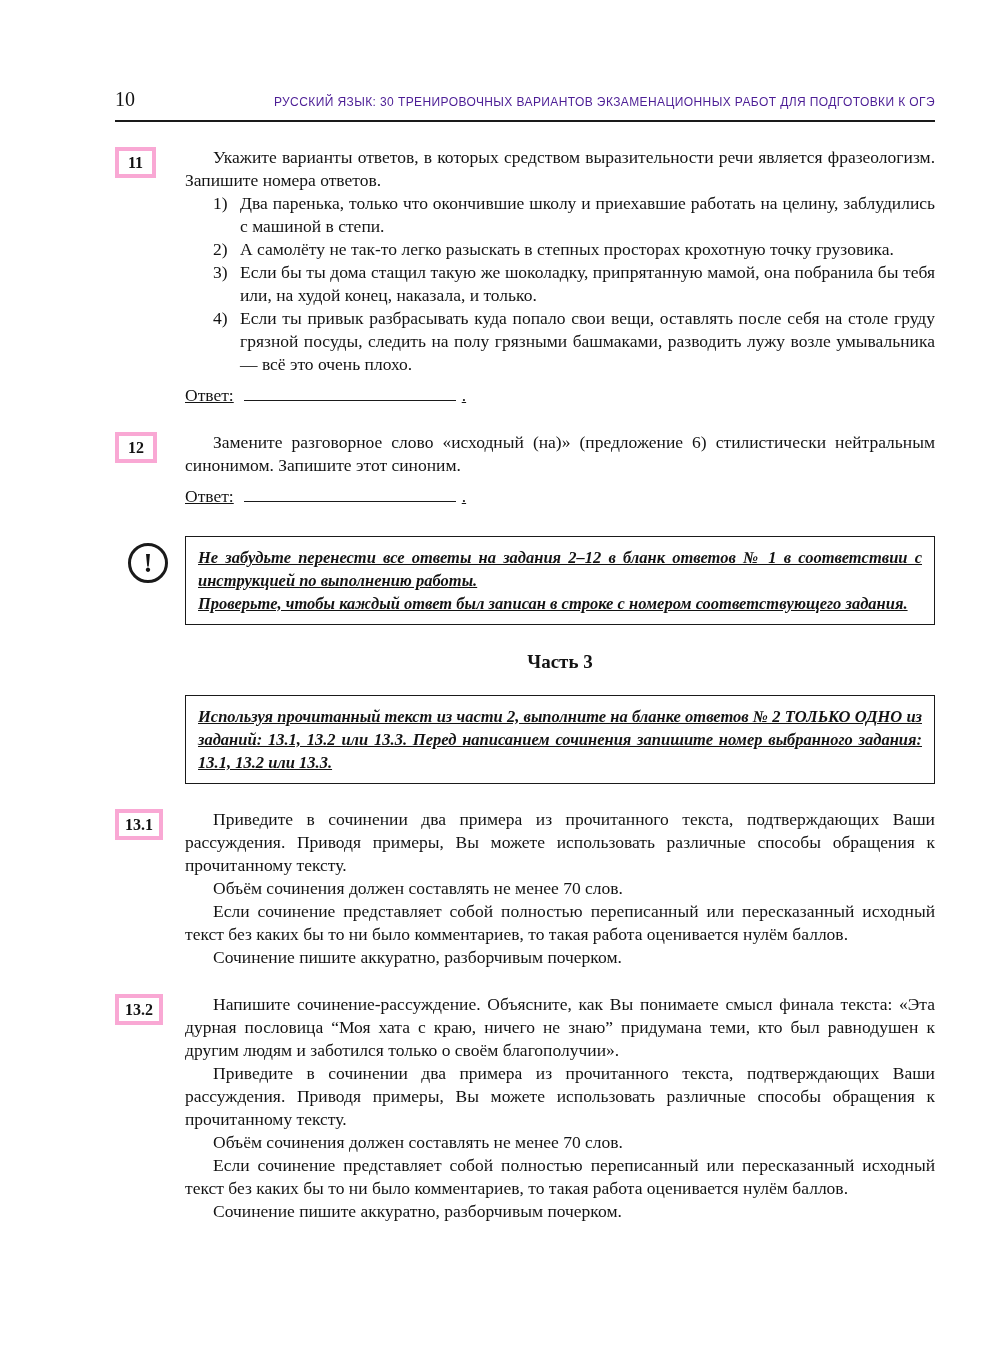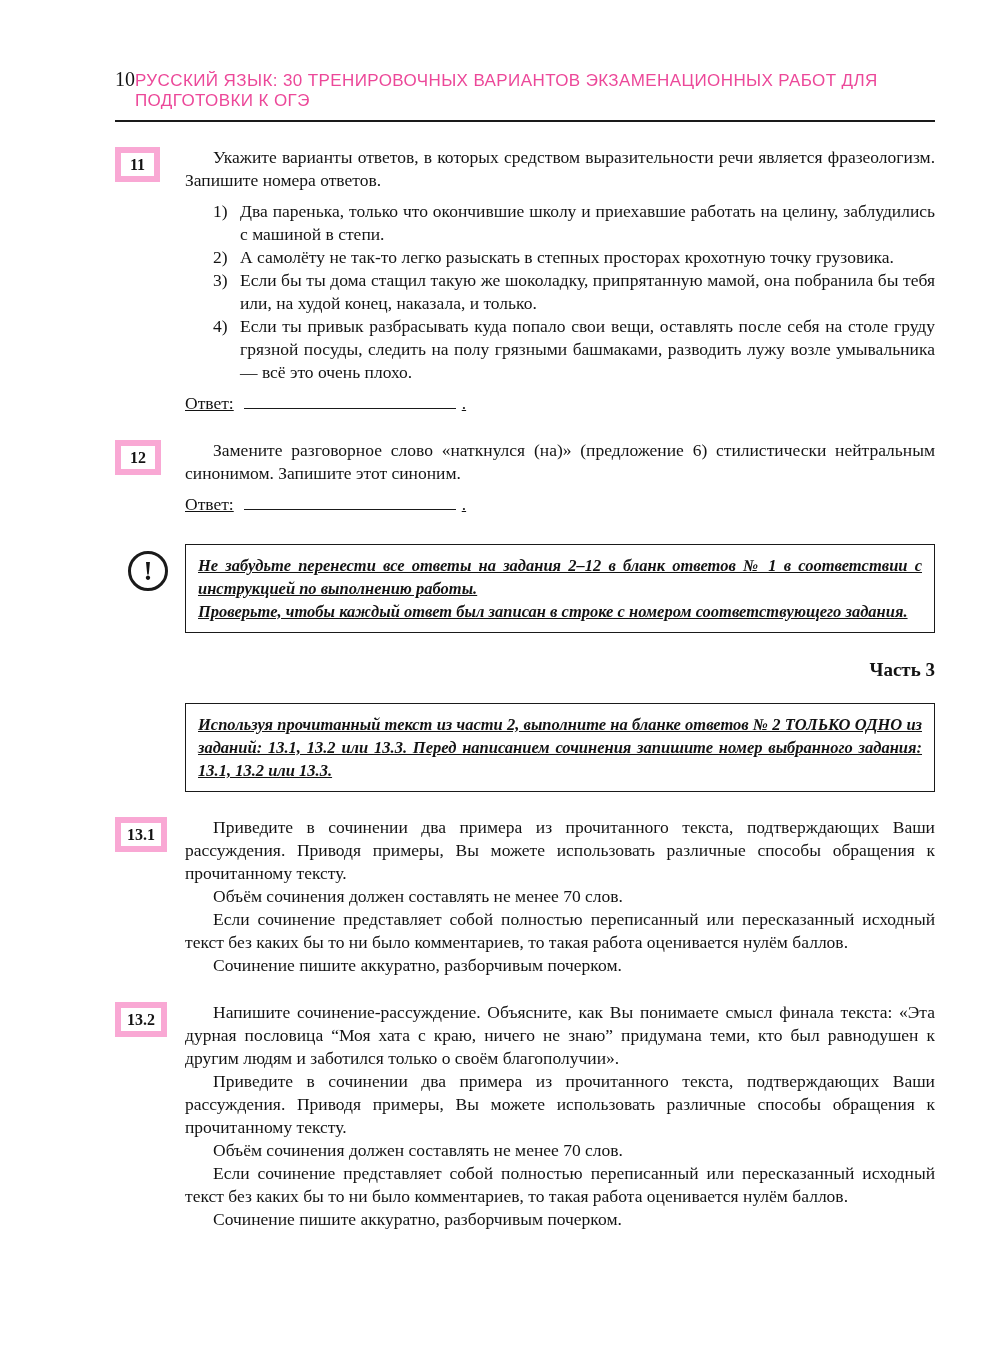--- a/index.html
+++ b/index.html
@@ -5,56 +5,56 @@
   * { margin:0; padding:0; box-sizing:border-box; }
   html,body { background:#ffffff; }
   body {
     width:1000px; height:1349px;
     font-family:"Liberation Serif", serif;
     color:#131313;
     overflow:hidden;
   }
   .page {
     width:1000px; height:1349px;
-    padding:68px 65px 0 115px;
+    padding:88px 65px 0 115px;
     overflow:hidden;
     background:#ffffff;
   }
 
   
   .page-header {
     display:flex; align-items:baseline;
     border-bottom:2px solid #1a1a1a;
     padding-bottom:9px;
   }
   .page-num { font-size:20px; }
   .running-title {
     margin-left:auto;
     font-family:"Liberation Sans", sans-serif;
-    font-size:17px; letter-spacing:0.4px;
-    color:#ec4899;
+    font-size:12px; letter-spacing:0.4px;
+    color:#4c1d95;
   }
 
   
   .task { display:flex; margin-top:24px; }
   .num-col { width:70px; flex:none; padding-top:1px; }
   .num-box {
     display:inline-block;
-    border:6px solid #f9a8d4;
+    border:4px solid #f9a8d4;
     font-weight:bold; font-size:16px;
     padding:2px 9px;
     line-height:19px;
     background:#fff;
   }
   .num-box.wide { padding:2px 6px; }
   .task-body { flex:1; font-size:17.5px; line-height:23px; }
 
   .para { text-indent:28px; text-align:justify; }
 
-  .options { margin-left:28px;margin-top:8px; }
+  .options { margin-left:28px; }
   .opt { padding-left:27px; text-indent:-27px; text-align:justify; }
   .optnum { display:inline-block; width:27px; text-indent:0; }
 
   .answer { margin-top:8px;text-decoration:underline; }
   .blank {
     display:inline-block;
     width:212px; height:15px;
     border-bottom:1.5px solid #1a1a1a;
     margin:0 6px 0 10px;
     vertical-align:baseline;
@@ -74,21 +74,21 @@
     position:absolute; left:-57px; top:7px;
     width:40px; height:40px;
     border:3px solid #1a1a1a; border-radius:50%;
     display:flex; align-items:center; justify-content:center;
     font-weight:bold; font-style:normal; font-size:27px;
     background:#fff;
   }
 
   .part3-heading {
     margin:26px 0 0 70px;
-    text-align:right;
+    text-align:center;
     font-weight:bold; font-size:19px;
   }
   .instruction-wrap { margin:22px 0 0 70px;border-radius:17px; }
 
   .b { font-weight:normal; }
 </style>
 </head>
 <body>
 
 <div class="page">
@@ -114,21 +114,21 @@
         <span>Ответ:</span><span class="blank"></span><span>.</span>
       </div>
     </div>
   </section>
 
   <section class="task">
     <div class="num-col">
       <span class="num-box">12</span>
     </div>
     <div class="task-body">
-      <p class="para"><span>Замените разговорное слово </span><span class="b">«наткнулся (на)»</span><span> (предложение 6) стилистически нейтральным синонимом. Запишите этот синоним.</span></p>
+      <p class="para"><span>Замените разговорное слово </span><span class="b">«исходный (на)»</span><span> (предложение 6) стилистически нейтральным синонимом. Запишите этот синоним.</span></p>
       <div class="answer">
         <span>Ответ:</span><span class="blank"></span><span>.</span>
       </div>
     </div>
   </section>
 
   <div class="notice-wrap">
     <div class="notice-icon">!</div>
     <div class="boxed">
       <p>Не забудьте перенести все ответы на задания 2–12 в бланк ответов № 1 в соответствии с инструкцией по выполнению работы.</p>

